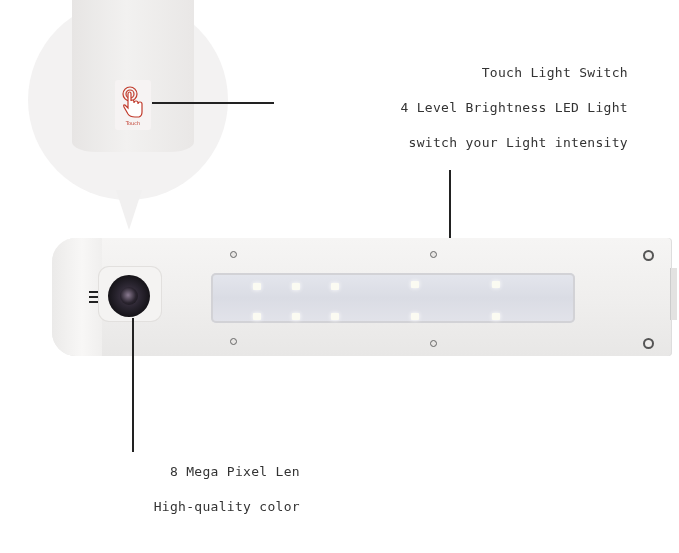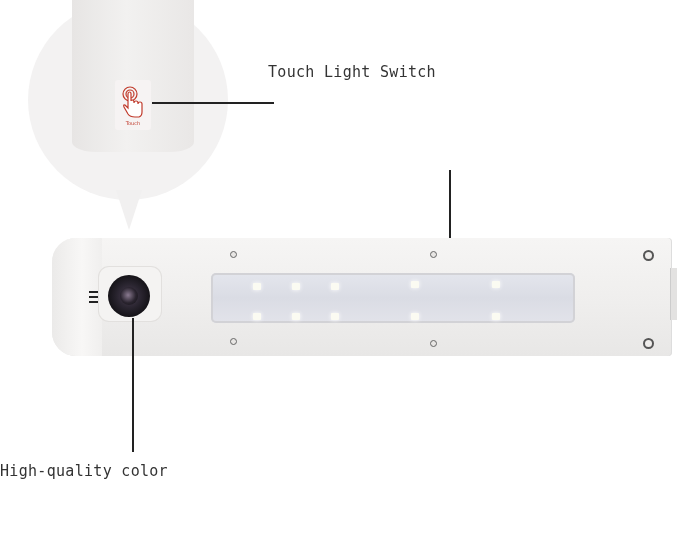--- a/index.html
+++ b/index.html
@@ -5,21 +5,21 @@
   html,body{margin:0;padding:0;background:#ffffff;}
   body{width:679px;height:553px;position:relative;overflow:hidden;font-family:"DejaVu Sans Mono","Liberation Mono",monospace;}
   .abs{position:absolute;}
   .bubble{left:28px;top:0;width:200px;height:200px;border-radius:50%;background:#f3f2f2;}
   .bubble-tail{left:116px;top:190px;width:0;height:0;border-left:13px solid transparent;border-right:13px solid transparent;border-top:40px solid #f1f0f0;}
   .pole{left:72px;top:0;width:122px;height:152px;background:linear-gradient(90deg,#e7e5e4 0%,#f2f1f0 45%,#e9e7e6 100%);border-radius:0 0 24px 24px / 0 0 10px 10px;}
   .touch-tag{left:115px;top:80px;width:36px;height:50px;background:#f6f3f3;border-radius:3px;}
   .touch-label{left:115px;top:120px;width:36px;text-align:center;font-family:"DejaVu Sans",sans-serif;font-size:5px;color:#c03a2b;}
   .line-h{background:#222;height:2px;}
   .line-v{background:#222;width:2px;}
-  .text-block{text-align:left;color:#333;font-size:15px;line-height:35px;letter-spacing:0.3px;}
+  .text-block{text-align:right;color:#333;font-size:13px;line-height:35px;letter-spacing:0.3px;}
   .device{left:52px;top:238px;width:620px;height:118px;background:linear-gradient(180deg,#f6f5f4 0%,#efeeed 55%,#e8e7e6 100%);border-radius:24px 4px 4px 24px;box-shadow:inset -1px 0 0 #ddd;}
   .device-cap{left:52px;top:238px;width:50px;height:118px;border-radius:24px 0 0 24px;background:linear-gradient(90deg,#ebeae9 0%,#f8f7f6 60%,#f0efee 100%);}
   .cam-plate{left:99px;top:267px;width:62px;height:54px;border-radius:10px;background:#f4f3f2;box-shadow:0 0 0 1px #e2e0de;}
   .lens-outer{left:108px;top:275px;width:42px;height:42px;border-radius:50%;background:radial-gradient(circle at 50% 50%,#4a3e52 0%,#2a2530 40%,#151318 70%,#3a3a3a 100%);}
   .lens-inner{left:120px;top:287px;width:18px;height:18px;border-radius:50%;background:radial-gradient(circle at 45% 45%,#8a7a90 0%,#2b2530 55%,#0d0c0f 100%);}
   .vent{left:89px;width:9px;height:2px;background:#222;}
   .led-panel{left:211px;top:273px;width:364px;height:50px;border-radius:5px;background:linear-gradient(180deg,#e4e6ed 0%,#dadce4 50%,#e2e3ea 100%);box-shadow:inset 0 0 0 2px #d2d2d6;}
   .led{width:8px;height:7px;background:#fbfbf2;border-radius:1px;box-shadow:0 0 4px #ffffff;}
   .screw{width:7px;height:7px;border-radius:50%;background:#e8e6e4;border:1.5px solid #666;box-sizing:border-box;}
   .screw-big{width:11px;height:11px;border-radius:50%;background:#efedeb;border:2px solid #555;box-sizing:border-box;}
@@ -37,20 +37,22 @@
     <circle cx="15" cy="10" r="4" fill="none" stroke="#c03a2b" stroke-width="1.2"></circle>
     <path d="M13 10 L13 24 L10 21 Q8 20 9 23 L13 30 Q15 33 20 33 L24 33 Q27 32 27 28 L27 20 Q27 18 25 18 Q23 18 23 20 L23 19 Q23 17 21 17 Q19 17 19 19 L19 18 Q19 16 17 16 Q16 16 16 17 L16 10 Q16 8 14.5 8 Q13 8 13 10 Z" fill="#fff" stroke="#c03a2b" stroke-width="1.2"></path>
   </svg>
 </div>
 <div class="abs touch-label">Touch</div>
 
 <div class="abs line-h" style="left:152px;top:102px;width:122px;"></div>
 
 <div class="abs text-block" style="left:268px;top:55px;width:360px;">
   <div>Touch Light Switch</div>
+  <div>4 Level Brightness LED Light</div>
+  <div>switch your Light intensity</div>
 </div>
 
 <div class="abs line-v" style="left:449px;top:170px;height:128px;"></div>
 
 <div class="abs device"></div>
 <div class="abs device-cap"></div>
 <div class="abs side-btn"></div>
 
 <div class="abs vent" style="top:291px;"></div>
 <div class="abs vent" style="top:296px;"></div>
@@ -75,14 +77,15 @@
 <div class="abs led" style="left:492px;top:281px;"></div>
 <div class="abs led" style="left:253px;top:313px;"></div>
 <div class="abs led" style="left:292px;top:313px;"></div>
 <div class="abs led" style="left:331px;top:313px;"></div>
 <div class="abs led" style="left:411px;top:313px;"></div>
 <div class="abs led" style="left:492px;top:313px;"></div>
 
 <div class="abs line-v" style="left:132px;top:318px;height:134px;"></div>
 
 <div class="abs text-block" style="left:0;top:454px;width:300px;">
+  <div>8 Mega Pixel Len</div>
   <div>High-quality color</div>
 </div>
 
 </body></html>

